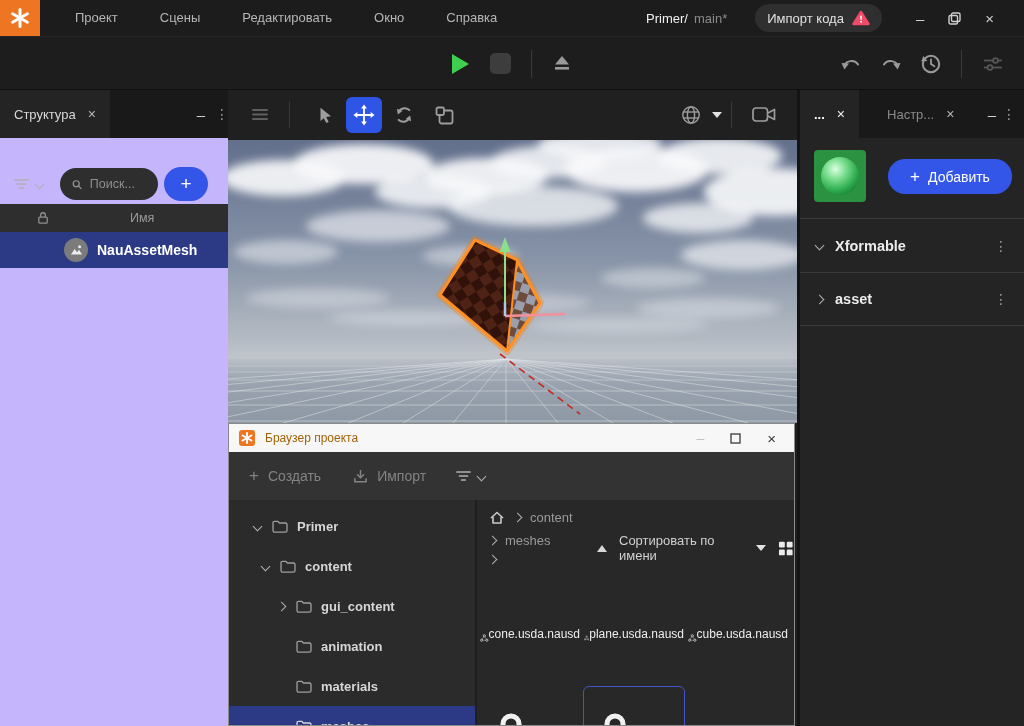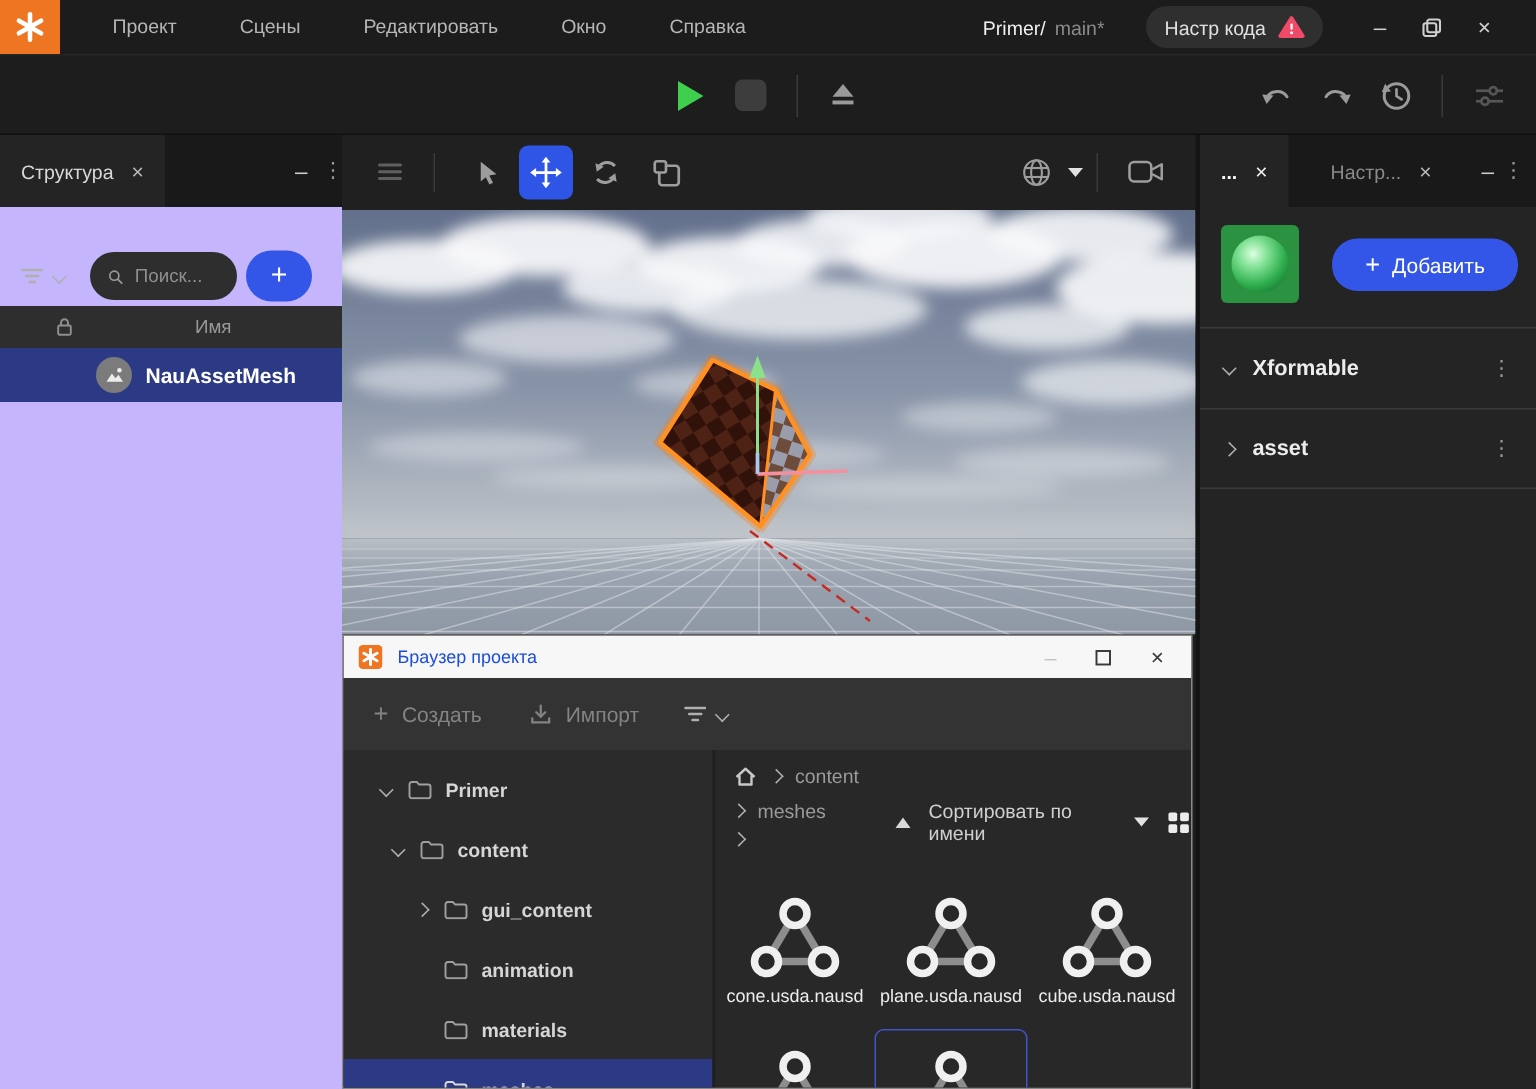--- a/index.html
+++ b/index.html
@@ -62,21 +62,21 @@
 #center{position:absolute;left:228px;top:90px;width:569px;height:636px;background:#1e1e1e}
 #vp-toolbar{position:absolute;left:0;top:0;width:100%;height:50px;background:#202020}
 #vp-toolbar .abs{position:absolute}
 .toolbtn{width:36px;height:36px;border-radius:6px;display:flex;align-items:center;justify-content:center;cursor:pointer}
 .toolbtn.sel{background:#2e55e6}
 #viewport{position:absolute;left:0;top:50px;width:569px;height:283px;cursor:crosshair}
 
 
 #browser{position:absolute;left:0;top:333px;width:567px;height:303px;border:1px solid #8a8a8a;background:#2b2b2b;overflow:hidden}
 #bw-titlebar{height:28px;background:#f7f7f7;display:flex;align-items:center;padding:0 10px;gap:10px}
-#bw-titlebar .title{font-size:12px;color:#1d4ed8}
+#bw-titlebar .title{font-size:12px;color:#a16207}
 #bw-titlebar .ctls{margin-left:auto;display:flex;align-items:center;gap:26px;padding-right:8px}
 #bw-titlebar .wmin{color:#c2c2c2;font-size:14px;cursor:pointer}
 #bw-titlebar .wx{color:#3a3a3a;font-size:15px;cursor:pointer}
 #bw-toolbar{height:48px;background:#333333;display:flex;align-items:center;padding:0 20px;gap:8px}
 .bw-act{display:flex;align-items:center;gap:9px;color:#838383;font-size:14px;cursor:pointer}
 .bw-act .pl{font-size:17px;color:#838383}
 #bw-filter{display:flex;align-items:center;gap:7px;margin-left:22px;cursor:pointer}
 #bw-search{flex:1;height:32px;background:#242424;margin-left:14px}
 #bw-body{display:flex;height:227px}
 #bw-tree{width:246px;background:#2b2b2b;padding-top:6px;overflow:hidden}
@@ -86,21 +86,21 @@
 .trow.pl0{padding-left:22px}
 .trow.pl1{padding-left:30px}
 .trow.pl2{padding-left:46px}
 .trow .chvslot{width:12px;display:flex;justify-content:center}
 .trow.selected{background:#2c3a85}
 .hiddenchv{visibility:hidden}
 .bcrow{position:absolute;left:12px;display:flex;align-items:center;gap:9px;font-size:13px;color:#9a9a9a}
 #sort-cluster{position:absolute;left:120px;top:33px;display:flex;align-items:center;gap:12px}
 #sort-cluster .slabel{font-size:13px;color:#d0d0d0}
 #asset-grid{position:absolute;left:2px;top:84px;display:flex;gap:2px;flex-wrap:wrap;width:320px}
-.acard{width:102px;height:100px;display:flex;flex-direction:column;align-items:center;border:1px solid transparent;border-radius:6px;cursor:pointer}
+.acard{width:102px;height:100px;display:flex;flex-direction:row;align-items:center;border:1px solid transparent;border-radius:6px;cursor:pointer}
 .acard svg{margin:12px 0 4px}
 .acard .alabel{font-size:12px;color:#ececec;white-space:nowrap}
 .acard.selected{border-color:#3f55c8}
 
 
 #inspector{position:absolute;left:800px;top:90px;width:224px;height:636px;background:#242424}
 #insp-preview{position:absolute;left:14px;top:60px;width:52px;height:52px;border-radius:4px;background:#2a9240;overflow:hidden}
 #insp-preview .sphere{position:absolute;left:7px;top:7px;width:38px;height:38px;border-radius:50%;
   background:radial-gradient(circle at 38% 32%, #dcffe2 0%, #7fe093 28%, #2fae4e 60%, #0e6426 95%)}
 #insp-add{position:absolute;left:88px;top:69px;width:124px;height:35px}
@@ -131,21 +131,21 @@
       <span class="menu-item">Редактировать</span>
       <span class="menu-item">Окно</span>
       <span class="menu-item">Справка</span>
     </nav>
     <div id="mb-right">
       <div id="proj-crumb">
         <span>Primer/</span>
         <span class="branch">main*</span>
       </div>
       <div id="status-pill">
-        <span>Настр кода</span>
+        <span>Импорт кода</span>
         <svg width="18" height="16" viewBox="0 0 18 16">
           <polygon points="9,2 16.5,14 1.5,14" fill="#ef4a67" stroke="#ef4a67" stroke-width="2.5" stroke-linejoin="round"></polygon>
           <rect x="8.3" y="5.6" width="1.5" height="4.3" rx="0.7" fill="#fff"></rect>
           <circle cx="9.05" cy="11.8" r="1" fill="#fff"></circle>
         </svg>
       </div>
       <div class="winctl">
         <span class="wbtn">–</span>
         <span class="wbtn">
           <svg width="13" height="13" viewBox="0 0 13 13">

